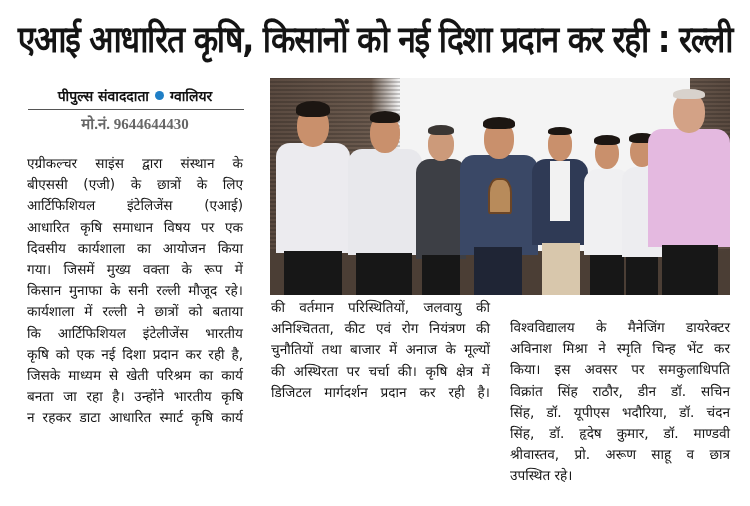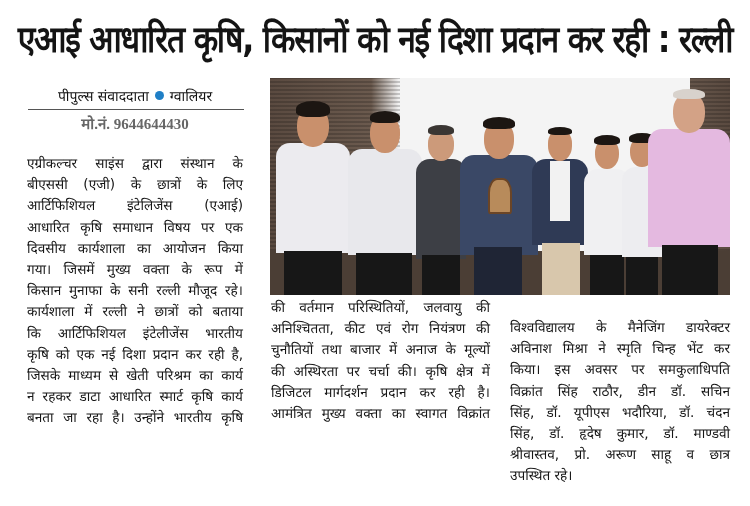--- a/index.html
+++ b/index.html
@@ -11,21 +11,21 @@
     display: flex; align-items: center; justify-content: center;
     font-family: "DejaVu Sans", sans-serif;
     font-weight: bold; font-size: 37px; letter-spacing: -1.5px;
     color: #141414; white-space: nowrap;
     transform: scaleX(0.86); transform-origin: center;
   }
 
   .byline {
     position: absolute; left: 24px; top: 86px; width: 222px;
     display: flex; align-items: center; justify-content: center; gap: 6px;
-    font-weight: normal; font-size: 14px; color: #111; white-space: nowrap;
+    font-weight: bold; font-size: 14px; color: #111; white-space: nowrap;
   }
   .byline .dot { width: 9px; height: 9px; border-radius: 50%; background: #1f7fc6; display: inline-block; }
   .byline-rule { position: absolute; left: 28px; top: 109px; width: 216px; height: 1px; background: #555; }
   .phone {
     position: absolute; left: 24px; top: 113px; width: 222px; text-align: center;
     font-family: "Liberation Serif", serif; font-size: 15px; color: #666; font-weight: bold;
   }
 
   .photo {
     position: absolute; left: 270px; top: 78px; width: 460px; height: 217px;
@@ -135,31 +135,30 @@
   <p>बीएससी (एजी) के छात्रों के लिए</p>
   <p>आर्टिफिशियल इंटेलिजेंस (एआई)</p>
   <p>आधारित कृषि समाधान विषय पर एक</p>
   <p>दिवसीय कार्यशाला का आयोजन किया</p>
   <p>गया। जिसमें मुख्य वक्ता के रूप में</p>
   <p>किसान मुनाफा के सनी रल्ली मौजूद रहे।</p>
   <p>कार्यशाला में रल्ली ने छात्रों को बताया</p>
   <p>कि आर्टिफिशियल इंटेलीजेंस भारतीय</p>
   <p>कृषि को एक नई दिशा प्रदान कर रही है,</p>
   <p>जिसके माध्यम से खेती परिश्रम का कार्य</p>
+  <p>बनता जा रहा है। उन्होंने भारतीय कृषि</p>
   <p>न रहकर डाटा आधारित स्मार्ट कृषि कार्य</p>
-  <p>बनता जा रहा है। उन्होंने भारतीय कृषि</p>
 </div>
 
 <div class="col col2">
   <p>की वर्तमान परिस्थितियों, जलवायु की</p>
   <p>अनिश्चितता, कीट एवं रोग नियंत्रण की</p>
   <p>चुनौतियों तथा बाजार में अनाज के मूल्यों</p>
   <p>की अस्थिरता पर चर्चा की। कृषि क्षेत्र में</p>
   <p>डिजिटल मार्गदर्शन प्रदान कर रही है।</p>
-  <p>आमंत्रित मुख्य वक्ता का स्वागत विक्रांत</p>
 </div>
 
 <div class="col col3">
   <p>विश्वविद्यालय के मैनेजिंग डायरेक्टर</p>
   <p>अविनाश मिश्रा ने स्मृति चिन्ह भेंट कर</p>
   <p>किया। इस अवसर पर  समकुलाधिपति</p>
   <p>विक्रांत सिंह राठौर, डीन डॉ. सचिन</p>
   <p>सिंह, डॉ. यूपीएस भदौरिया, डॉ. चंदन</p>
   <p>सिंह, डॉ. हृदेष कुमार, डॉ. माण्डवी</p>
   <p>श्रीवास्तव, प्रो. अरूण साहू व छात्र</p>

